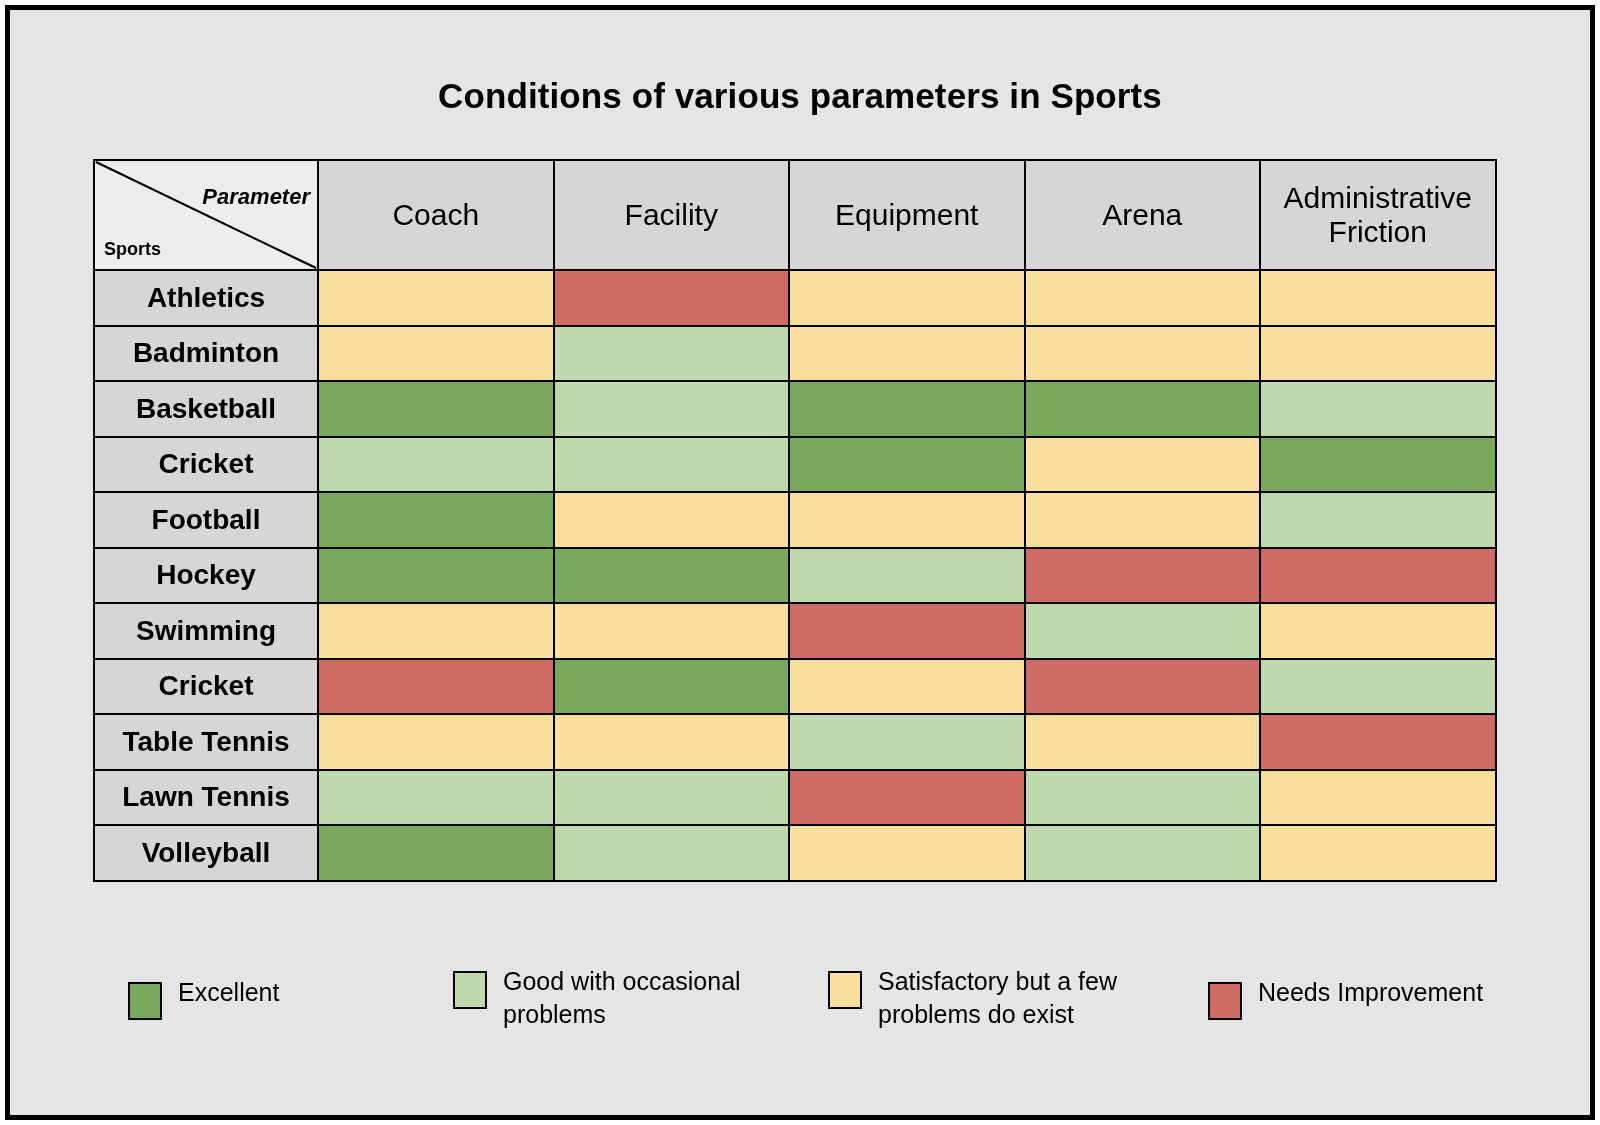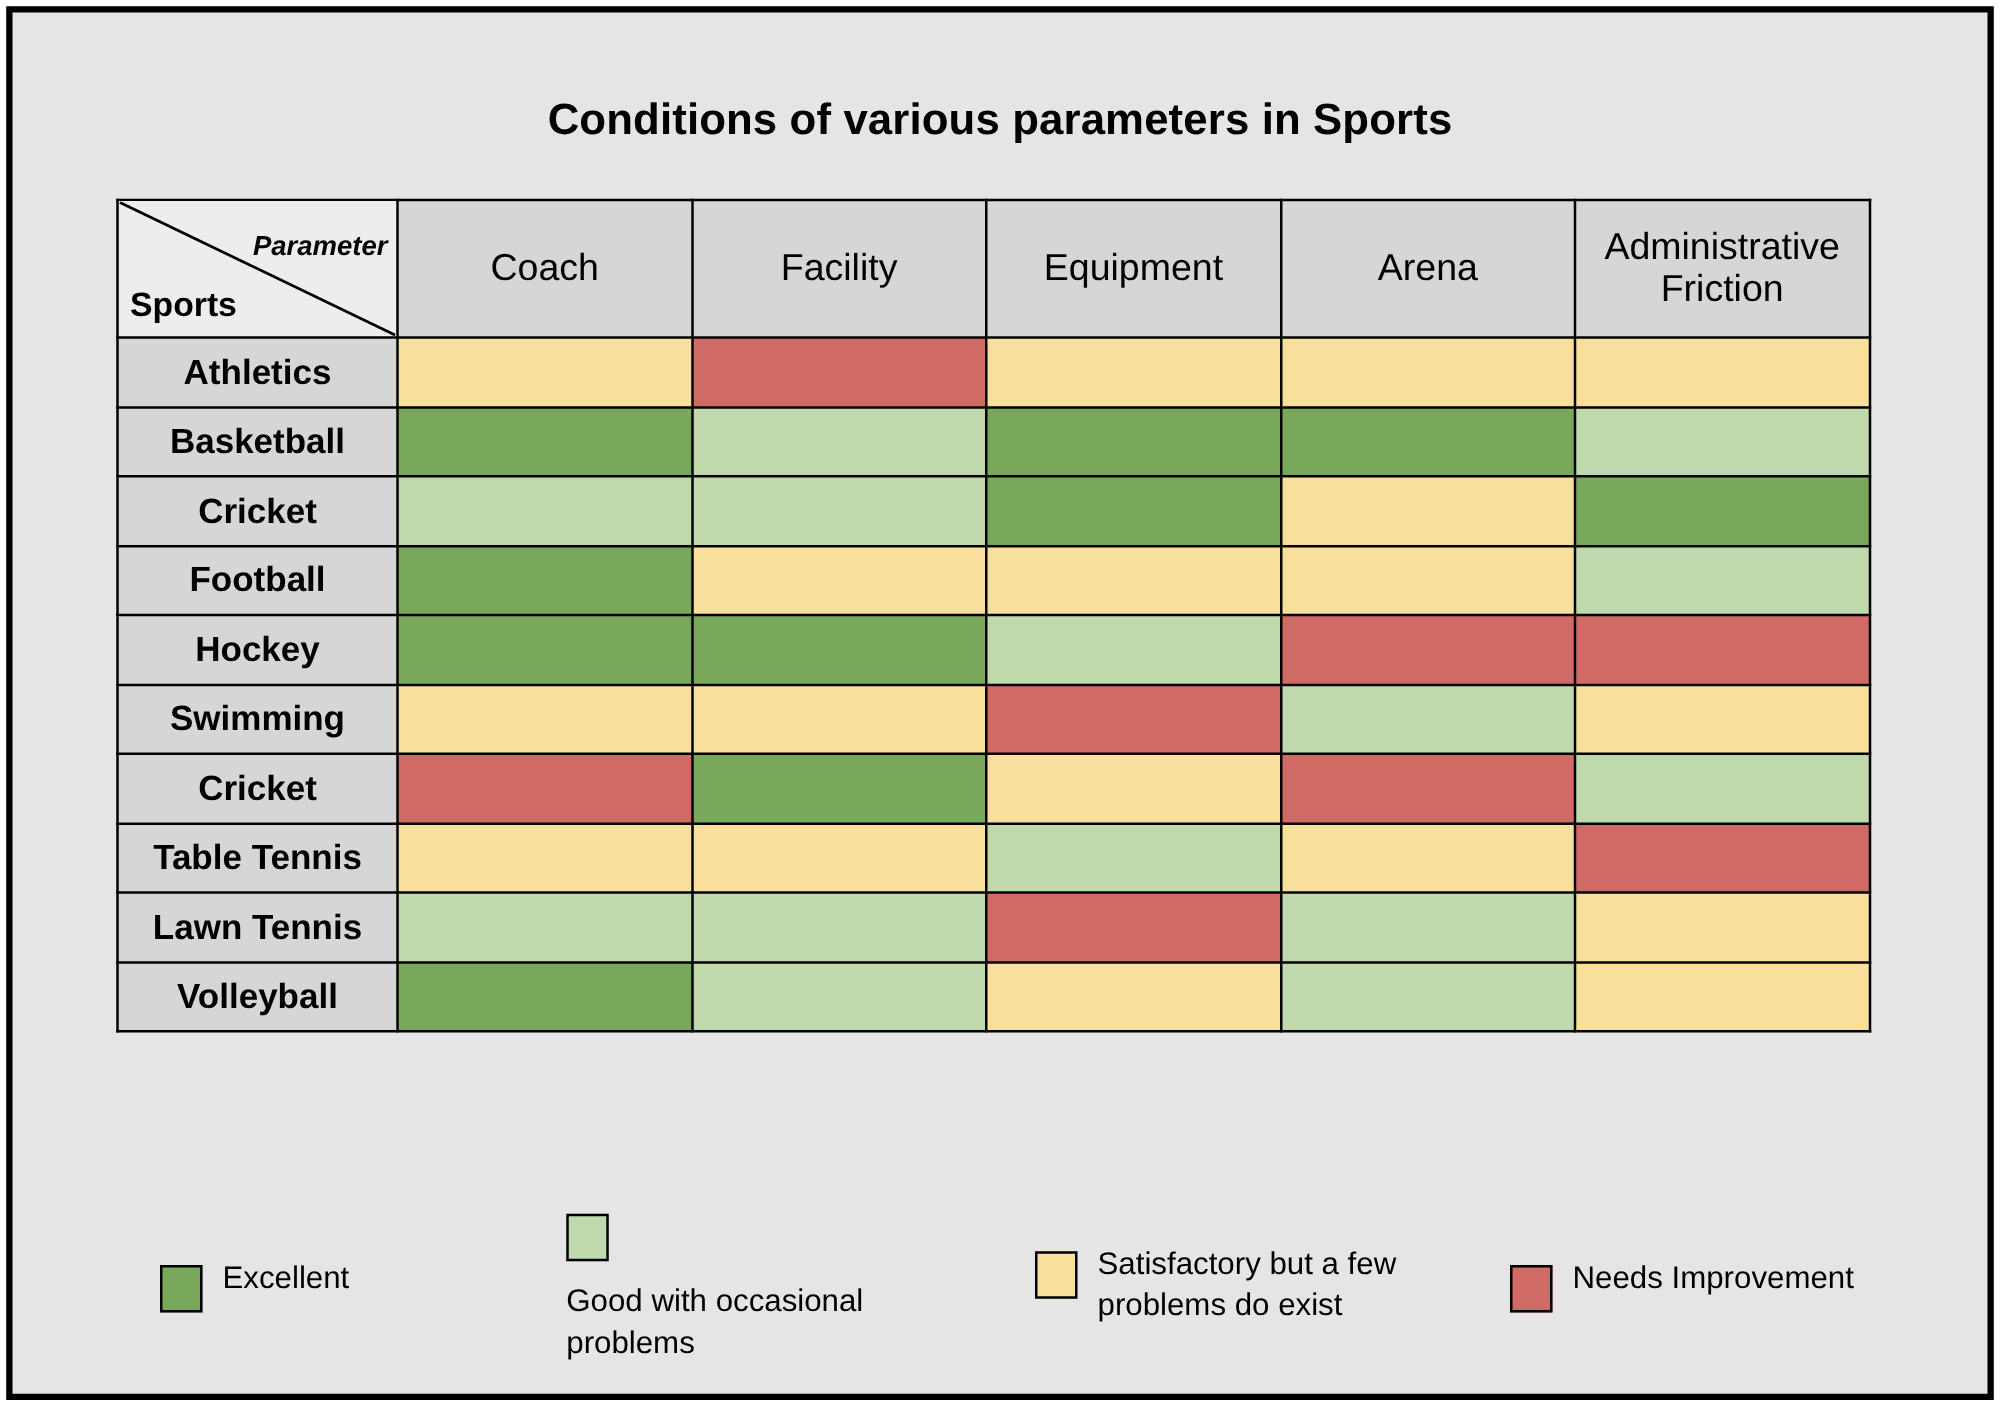--- a/index.html
+++ b/index.html
@@ -67,21 +67,21 @@
     position: absolute;
     right: 7px; top: 25px;
     font-size: 22px;
     line-height: 1;
     z-index: 2;
     font-style: italic;
   }
   .corner .lbl-sport {
     position: absolute;
     left: 9px; bottom: 11px;
-    font-size: 27px;
+    font-size: 18px;
     line-height: 1;
     z-index: 2;
   }
 
   .col-head {
     background: #d6d6d6;
     height: 110px;
     text-align: center;
     vertical-align: middle;
     font-size: 30px;
@@ -111,21 +111,21 @@
     width: 1420px;
     display: flex;
     align-items: center;
   }
   .legend-item {
     display: flex;
     align-items: flex-start;
     gap: 16px;
   }
   .li-0 { width: 325px; margin-left: 35px; }
-  .li-1 { width: 375px; flex-direction: column; }
+  .li-1 { width: 375px; }
   .li-2 { width: 380px; }
   .li-3 { width: 280px; }
   .swatch {
     flex: 0 0 auto;
     width: 34px; height: 38px;
     border: 2.5px solid #000;
     margin-top: 6px;
   }
   .legend-label {
     font-size: 25px;
@@ -168,20 +168,28 @@
     <tbody id="matrix-body">
         <tr>
           <th class="row-head">Athletics</th>
           <td class="cell" title="Athletics / Coach: Satisfactory but a few problems do exist" style="background: rgb(248, 223, 155);"></td>
           <td class="cell" title="Athletics / Facility: Needs Improvement" style="background: rgb(208, 106, 101);"></td>
           <td class="cell" title="Athletics / Equipment: Satisfactory but a few problems do exist" style="background: rgb(248, 223, 155);"></td>
           <td class="cell" title="Athletics / Arena: Satisfactory but a few problems do exist" style="background: rgb(248, 223, 155);"></td>
           <td class="cell" title="Athletics / Administrative Friction: Satisfactory but a few problems do exist" style="background: rgb(248, 223, 155);"></td>
         </tr>
         <tr>
+          <th class="row-head">Badminton</th>
+          <td class="cell" title="Badminton / Coach: Satisfactory but a few problems do exist" style="background: rgb(248, 223, 155);"></td>
+          <td class="cell" title="Badminton / Facility: Good with occasional problems" style="background: rgb(191, 217, 172);"></td>
+          <td class="cell" title="Badminton / Equipment: Satisfactory but a few problems do exist" style="background: rgb(248, 223, 155);"></td>
+          <td class="cell" title="Badminton / Arena: Satisfactory but a few problems do exist" style="background: rgb(248, 223, 155);"></td>
+          <td class="cell" title="Badminton / Administrative Friction: Satisfactory but a few problems do exist" style="background: rgb(248, 223, 155);"></td>
+        </tr>
+        <tr>
           <th class="row-head">Basketball</th>
           <td class="cell" title="Basketball / Coach: Excellent" style="background: rgb(122, 168, 91);"></td>
           <td class="cell" title="Basketball / Facility: Good with occasional problems" style="background: rgb(191, 217, 172);"></td>
           <td class="cell" title="Basketball / Equipment: Excellent" style="background: rgb(122, 168, 91);"></td>
           <td class="cell" title="Basketball / Arena: Excellent" style="background: rgb(122, 168, 91);"></td>
           <td class="cell" title="Basketball / Administrative Friction: Good with occasional problems" style="background: rgb(191, 217, 172);"></td>
         </tr>
         <tr>
           <th class="row-head">Cricket</th>
           <td class="cell" title="Cricket / Coach: Good with occasional problems" style="background: rgb(191, 217, 172);"></td>

